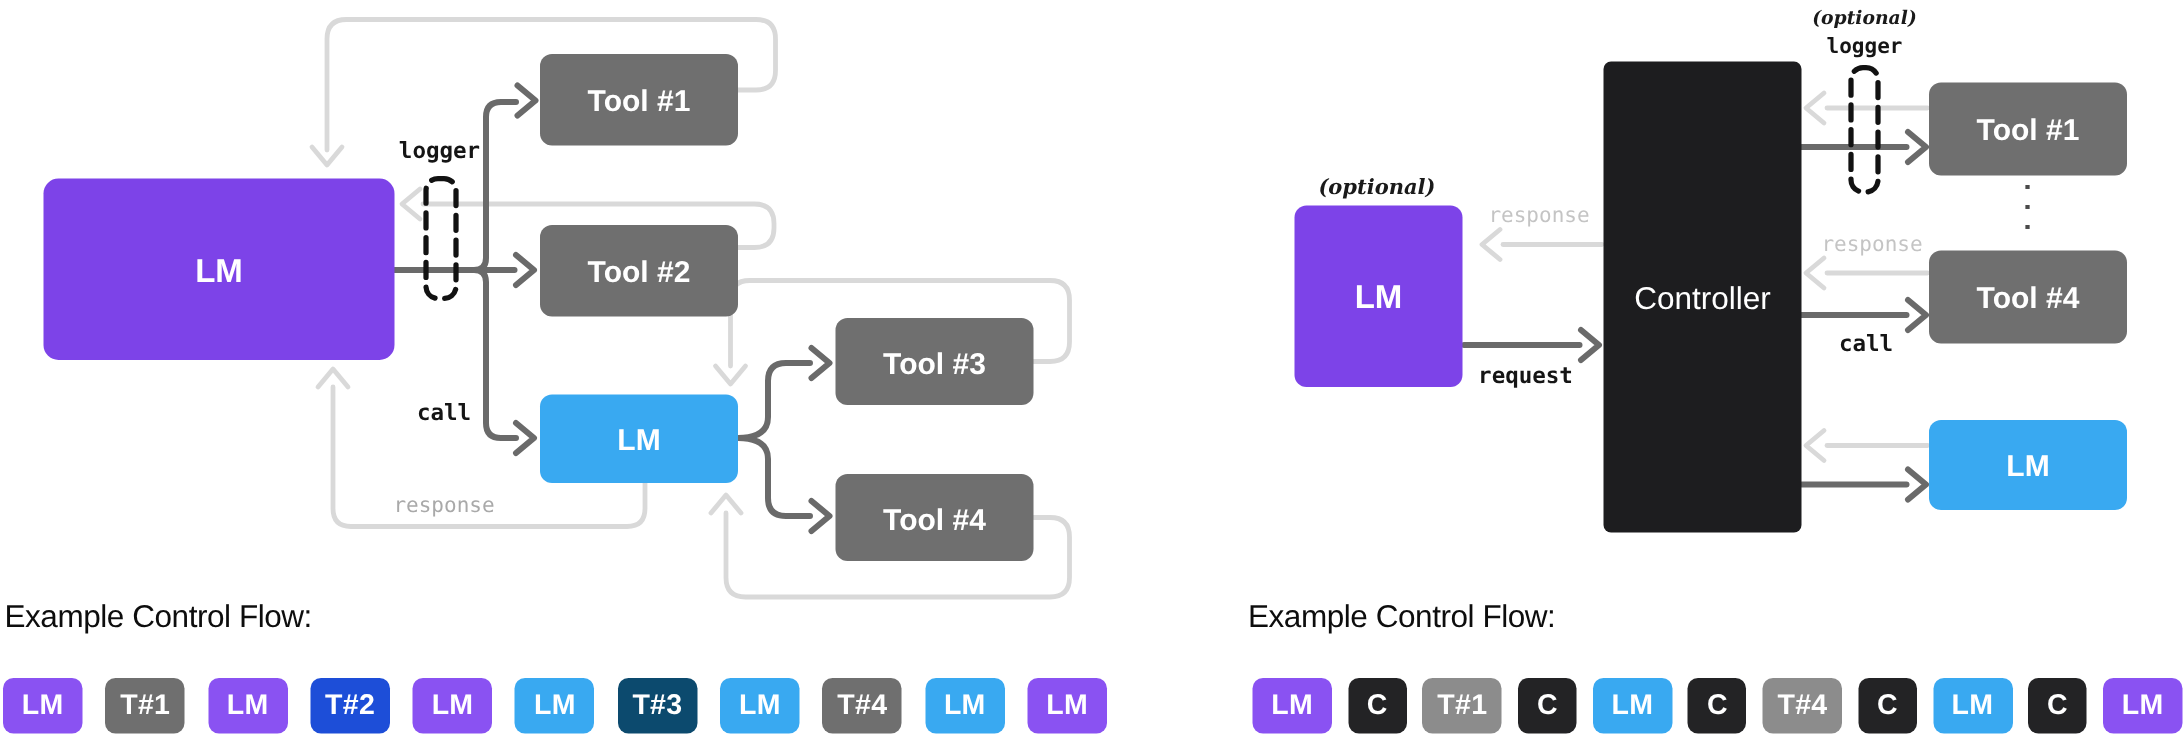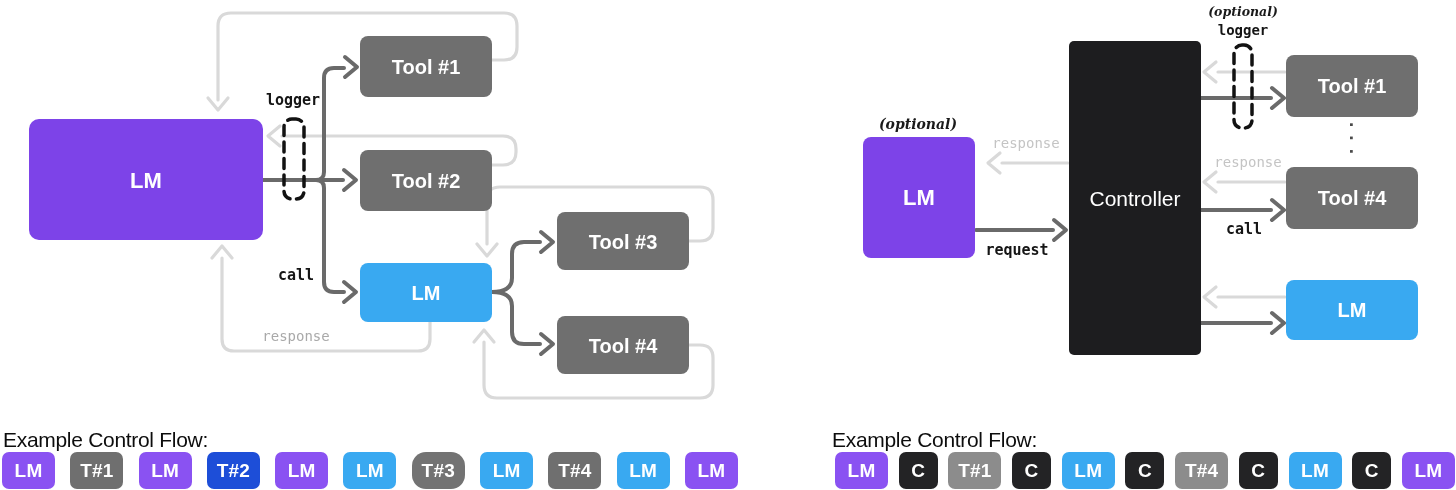--- a/index.html
+++ b/index.html
@@ -12,21 +12,21 @@
   .ctrl-label{fill:#ffffff;font-weight:400;font-size:21px;text-anchor:middle;}
   .mono{font-family:"DejaVu Sans Mono",monospace;font-size:15px;font-weight:700;fill:#151515;text-anchor:middle;}
   .mono-sm{font-family:"DejaVu Sans Mono",monospace;font-size:14px;font-weight:700;fill:#151515;text-anchor:middle;}
   .mono-grey{font-family:"DejaVu Sans Mono",monospace;font-size:14px;font-weight:400;text-anchor:middle;}
   .handwrite{font-family:"DejaVu Serif",serif;font-style:italic;font-size:14px;font-weight:600;fill:#1a1a1a;text-anchor:middle;}
   .handwrite-sm{font-family:"DejaVu Serif",serif;font-style:italic;font-size:12.5px;font-weight:600;fill:#1a1a1a;text-anchor:middle;}
   .edge{fill:none;stroke-linecap:round;stroke-linejoin:round;}
   .edge-dark{stroke-width:4px;}
   .edge-light{stroke-width:3.2px;}
   .dashed-box{fill:none;stroke-width:3.5px;stroke-dasharray:10 6.5;stroke-linecap:round;}
-  .flow-title{position:absolute;top:428px;font-size:21px;font-weight:500;color:#0d0d0d;letter-spacing:-0.3px;}
+  .flow-title{position:absolute;top:400px;font-size:21px;font-weight:500;color:#0d0d0d;letter-spacing:-0.3px;}
   .flow-title.left{left:3px;}
   .flow-title.right{left:832px;}
   .badge-row{position:absolute;top:452px;height:37px;display:flex;justify-content:space-between;align-items:center;}
   .badge-row.left{left:2px;width:736px;}
   .badge-row.right{left:835px;width:620px;}
   .badge{width:53px;height:37px;border-radius:7px;display:flex;align-items:center;justify-content:center;
          color:#ffffff;font-weight:700;font-size:19px;letter-spacing:0.2px;}
   .badge.narrow{width:39px;}
 </style>
 </head>
@@ -166,21 +166,21 @@
   </svg>
 
   <div class="flow-title left">Example Control Flow:</div>
   <div class="badge-row left">
     <span class="badge" style="background: rgb(138, 82, 242);">LM</span>
     <span class="badge" style="background: rgb(111, 111, 111);">T#1</span>
     <span class="badge" style="background: rgb(138, 82, 242);">LM</span>
     <span class="badge" style="background: #1d4ed8;">T#2</span>
     <span class="badge" style="background: rgb(138, 82, 242);">LM</span>
     <span class="badge" style="background: rgb(57, 169, 241);">LM</span>
-    <span class="badge" style="background: #737373; border-radius: 14px;">T#3</span>
+    <span class="badge" style="background: #0c4a6e;">T#3</span>
     <span class="badge" style="background: rgb(57, 169, 241);">LM</span>
     <span class="badge" style="background: rgb(111, 111, 111);">T#4</span>
     <span class="badge" style="background: rgb(57, 169, 241);">LM</span>
     <span class="badge" style="background: rgb(138, 82, 242);">LM</span>
   </div>
 
   <div class="flow-title right">Example Control Flow:</div>
   <div class="badge-row right">
     <span class="badge" style="background: rgb(138, 82, 242);">LM</span>
     <span class="badge narrow" style="background: rgb(35, 35, 37);">C</span>

